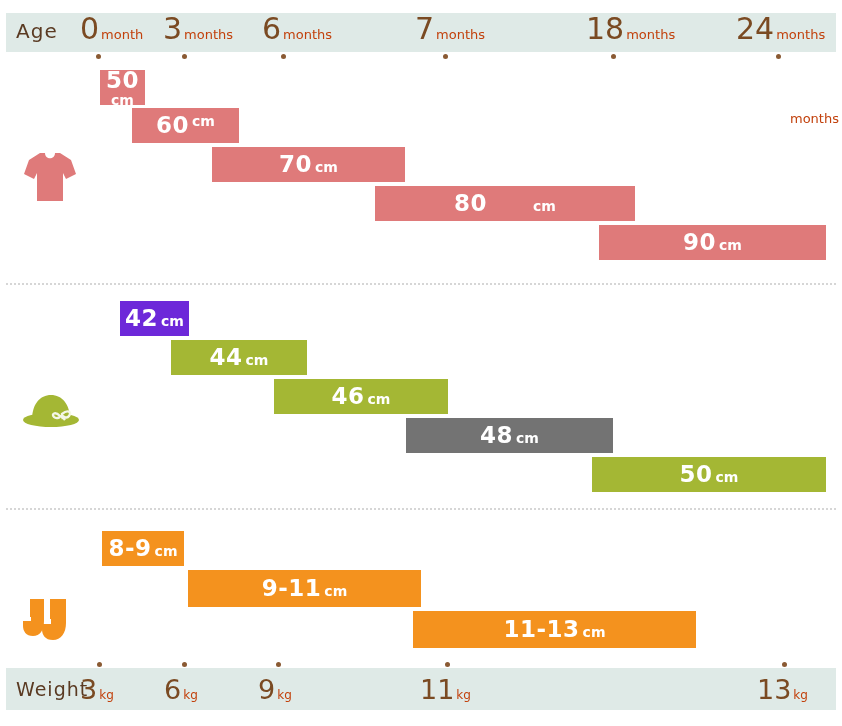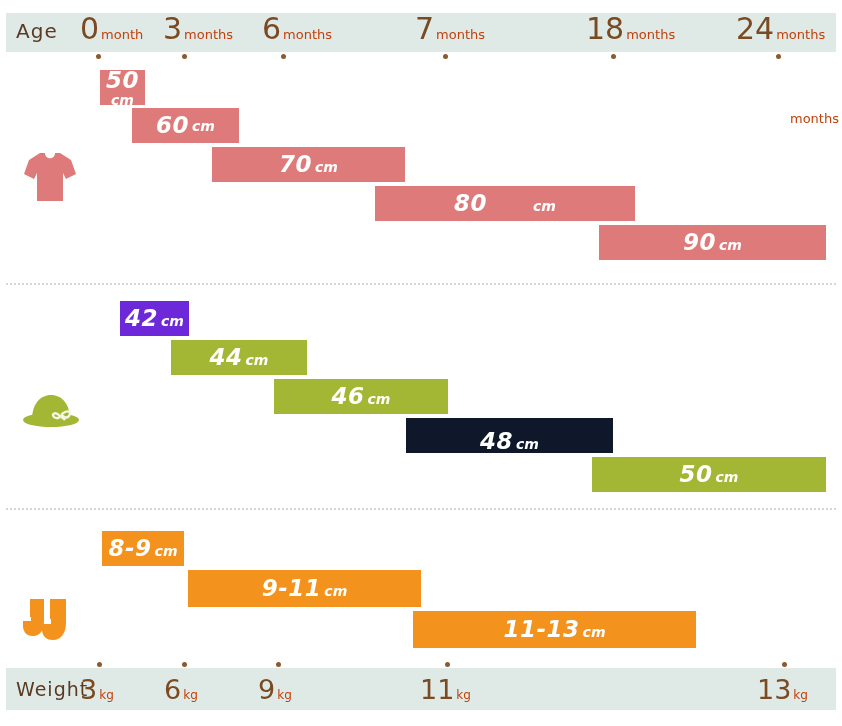--- a/index.html
+++ b/index.html
@@ -66,21 +66,20 @@
   }
 
   
   .bar{
     position:absolute;
     display:flex;
     align-items:center;
     justify-content:center;
     color:#ffffff;
     box-sizing:border-box;
-    font-style:italic;
   }
   .bar .val{
     font-size:23px;
     font-weight:bold;
     letter-spacing:0.5px;
     line-height:1;
   }
   .bar .u{
     font-size:14px;
     font-weight:bold;
@@ -148,21 +147,21 @@
       <path d="M28 2 L44 2 L44 26 C44 36 39 43 31 43 C23 43 20 38 20 32 L20 27 L29 27 L29 22 L28 22 Z" fill="#f4921e"></path>
     </svg>
   </div>
 
   <div id="bars">
       <div class="bar stacked" style="left: 100px; top: 70px; width: 45px; height: 35px; background: rgb(223, 122, 122);">
         <span class="val">50</span>
         <span class="u">cm</span>
       </div>
       <div class="bar" style="left: 132px; top: 108px; width: 107px; height: 35px; background: rgb(223, 122, 122);">
-        <span style="display: flex; align-items: center;">
+        <span style="display: flex; align-items: flex-start;">
           <span class="val">60</span>
           <span class="u">cm</span>
         </span>
       </div>
       <div class="bar" style="left: 212px; top: 147px; width: 193px; height: 35px; background: rgb(223, 122, 122);">
         <span style="display: flex; align-items: baseline;">
           <span class="val">70</span>
           <span class="u">cm</span>
         </span>
       </div>
@@ -189,21 +188,21 @@
           <span class="val">44</span>
           <span class="u">cm</span>
         </span>
       </div>
       <div class="bar" style="left: 274px; top: 379px; width: 174px; height: 35px; background: rgb(164, 183, 52);">
         <span style="display: flex; align-items: baseline;">
           <span class="val">46</span>
           <span class="u">cm</span>
         </span>
       </div>
-      <div class="bar" style="left: 406px; top: 418px; width: 207px; height: 35px; background: #0f172a; align-items: flex-end;">
+      <div class="bar" style="left: 406px; top: 418px; width: 207px; height: 35px; background: #737373;">
         <span style="display: flex; align-items: baseline;">
           <span class="val">48</span>
           <span class="u">cm</span>
         </span>
       </div>
       <div class="bar" style="left: 592px; top: 457px; width: 234px; height: 35px; background: rgb(164, 183, 52);">
         <span style="display: flex; align-items: baseline;">
           <span class="val">50</span>
           <span class="u">cm</span>
         </span>

